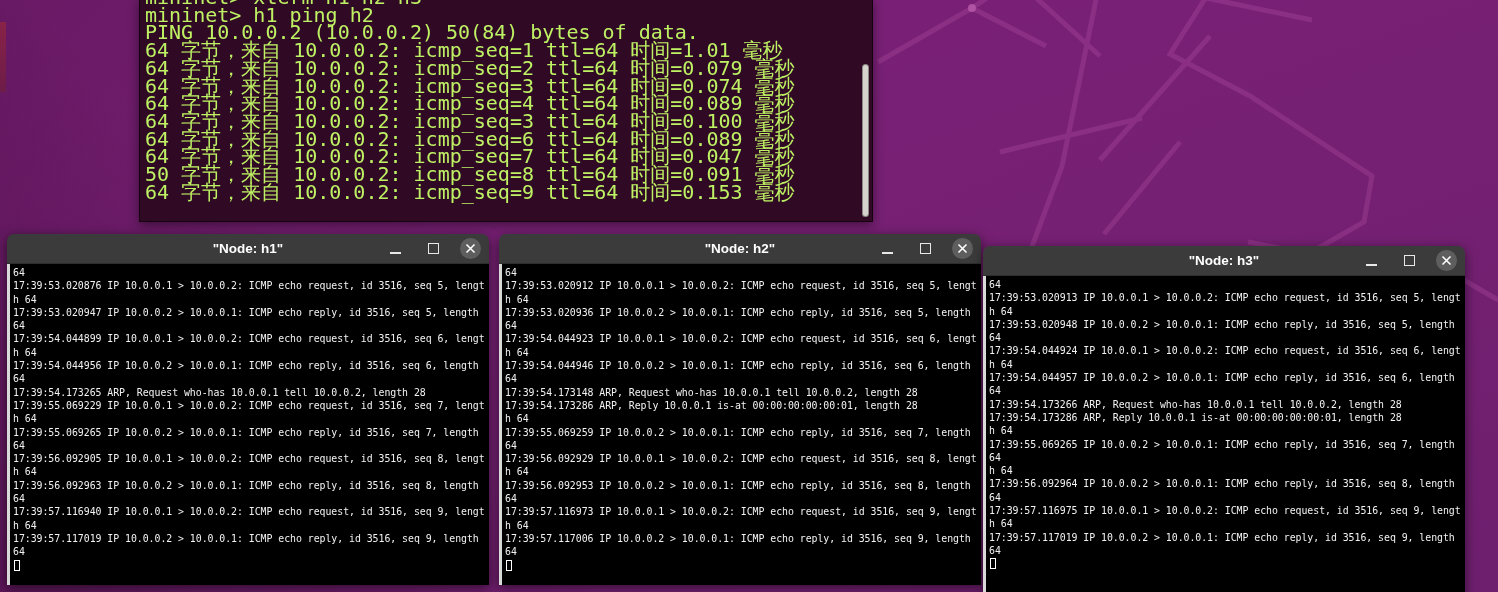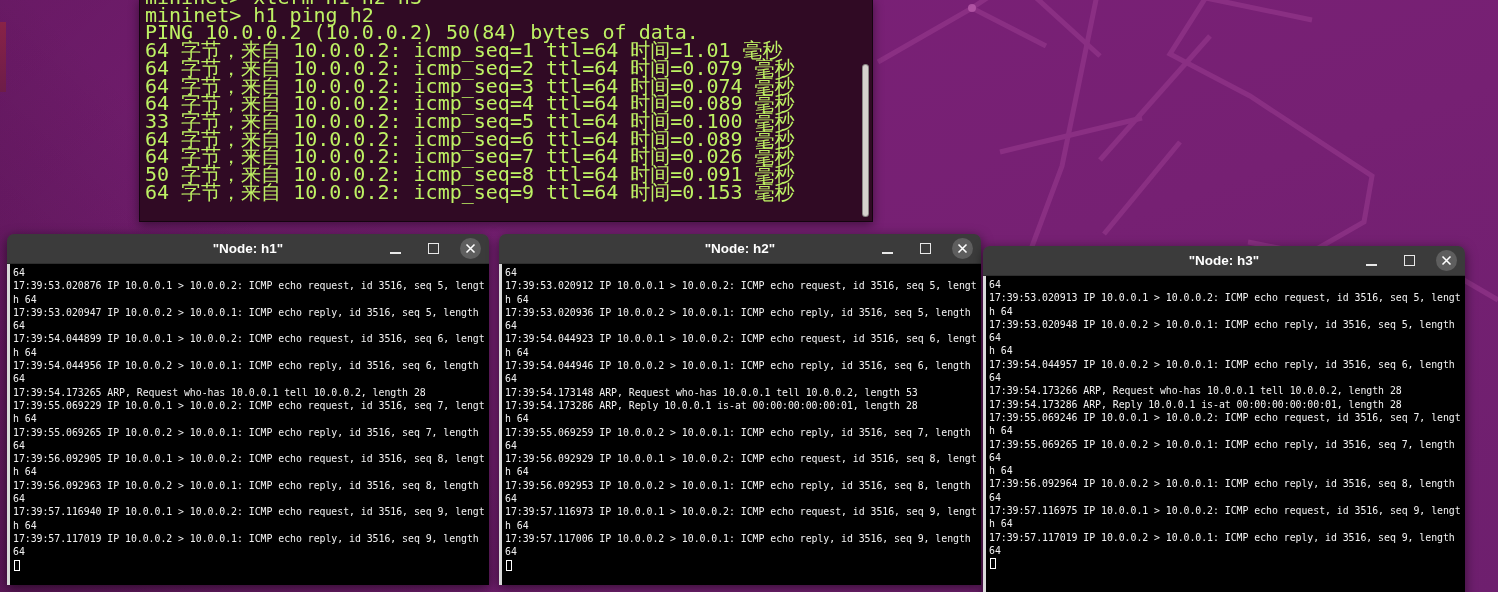--- a/index.html
+++ b/index.html
@@ -83,23 +83,23 @@
 
 <div class="cli-term">
   <div class="cli-lines">
       <div class="ln">mininet&gt; xterm h1 h2 h3</div>
       <div class="ln">mininet&gt; h1 ping h2</div>
       <div class="ln">PING 10.0.0.2 (10.0.0.2) 50(84) bytes of data.</div>
       <div class="ln">64 字节，来自 10.0.0.2: icmp_seq=1 ttl=64 时间=1.01 毫秒</div>
       <div class="ln">64 字节，来自 10.0.0.2: icmp_seq=2 ttl=64 时间=0.079 毫秒</div>
       <div class="ln">64 字节，来自 10.0.0.2: icmp_seq=3 ttl=64 时间=0.074 毫秒</div>
       <div class="ln">64 字节，来自 10.0.0.2: icmp_seq=4 ttl=64 时间=0.089 毫秒</div>
-      <div class="ln">33 字节，来自 10.0.0.2: icmp_seq=5 ttl=64 时间=0.100 毫秒</div>
+      <div class="ln">64 字节，来自 10.0.0.2: icmp_seq=3 ttl=64 时间=0.100 毫秒</div>
       <div class="ln">64 字节，来自 10.0.0.2: icmp_seq=6 ttl=64 时间=0.089 毫秒</div>
-      <div class="ln">64 字节，来自 10.0.0.2: icmp_seq=7 ttl=64 时间=0.026 毫秒</div>
+      <div class="ln">64 字节，来自 10.0.0.2: icmp_seq=7 ttl=64 时间=0.047 毫秒</div>
       <div class="ln">50 字节，来自 10.0.0.2: icmp_seq=8 ttl=64 时间=0.091 毫秒</div>
       <div class="ln">64 字节，来自 10.0.0.2: icmp_seq=9 ttl=64 时间=0.153 毫秒</div>
     </div>
   <div class="cli-scrollbar"></div>
 </div>
 
 <div class="xwin" style="left:7px; top:234px;">
   <div class="titlebar">
     <span class="title">"Node: h1"</span>
     <span class="wbtn">
@@ -162,21 +162,21 @@
     <div>
         <div class="ln">64</div>
         <div class="ln">17:39:53.020912 IP 10.0.0.1 &gt; 10.0.0.2: ICMP echo request, id 3516, seq 5, lengt</div>
         <div class="ln">h 64</div>
         <div class="ln">17:39:53.020936 IP 10.0.0.2 &gt; 10.0.0.1: ICMP echo reply, id 3516, seq 5, length</div>
         <div class="ln">64</div>
         <div class="ln">17:39:54.044923 IP 10.0.0.1 &gt; 10.0.0.2: ICMP echo request, id 3516, seq 6, lengt</div>
         <div class="ln">h 64</div>
         <div class="ln">17:39:54.044946 IP 10.0.0.2 &gt; 10.0.0.1: ICMP echo reply, id 3516, seq 6, length</div>
         <div class="ln">64</div>
-        <div class="ln">17:39:54.173148 ARP, Request who-has 10.0.0.1 tell 10.0.0.2, length 53</div>
+        <div class="ln">17:39:54.173148 ARP, Request who-has 10.0.0.1 tell 10.0.0.2, length 28</div>
         <div class="ln">17:39:54.173286 ARP, Reply 10.0.0.1 is-at 00:00:00:00:00:01, length 28</div>
         <div class="ln">h 64</div>
         <div class="ln">17:39:55.069259 IP 10.0.0.2 &gt; 10.0.0.1: ICMP echo reply, id 3516, seq 7, length</div>
         <div class="ln">64</div>
         <div class="ln">17:39:56.092929 IP 10.0.0.1 &gt; 10.0.0.2: ICMP echo request, id 3516, seq 8, lengt</div>
         <div class="ln">h 64</div>
         <div class="ln">17:39:56.092953 IP 10.0.0.2 &gt; 10.0.0.1: ICMP echo reply, id 3516, seq 8, length</div>
         <div class="ln">64</div>
         <div class="ln">17:39:57.116973 IP 10.0.0.1 &gt; 10.0.0.2: ICMP echo request, id 3516, seq 9, lengt</div>
         <div class="ln">h 64</div>
@@ -202,26 +202,26 @@
       </svg>
     </span>
   </div>
   <div class="xterm-content">
     <div>
         <div class="ln">64</div>
         <div class="ln">17:39:53.020913 IP 10.0.0.1 &gt; 10.0.0.2: ICMP echo request, id 3516, seq 5, lengt</div>
         <div class="ln">h 64</div>
         <div class="ln">17:39:53.020948 IP 10.0.0.2 &gt; 10.0.0.1: ICMP echo reply, id 3516, seq 5, length</div>
         <div class="ln">64</div>
+        <div class="ln">17:39:54.044924 IP 10.0.0.1 &gt; 10.0.0.2: ICMP echo request, id 3516, seq 6, lengt</div>
         <div class="ln">h 64</div>
         <div class="ln">17:39:54.044957 IP 10.0.0.2 &gt; 10.0.0.1: ICMP echo reply, id 3516, seq 6, length</div>
         <div class="ln">64</div>
         <div class="ln">17:39:54.173266 ARP, Request who-has 10.0.0.1 tell 10.0.0.2, length 28</div>
         <div class="ln">17:39:54.173286 ARP, Reply 10.0.0.1 is-at 00:00:00:00:00:01, length 28</div>
-        <div class="ln">17:39:55.069246 IP 10.0.0.1 &gt; 10.0.0.2: ICMP echo request, id 3516, seq 7, lengt</div>
         <div class="ln">h 64</div>
         <div class="ln">17:39:55.069265 IP 10.0.0.2 &gt; 10.0.0.1: ICMP echo reply, id 3516, seq 7, length</div>
         <div class="ln">64</div>
         <div class="ln">h 64</div>
         <div class="ln">17:39:56.092964 IP 10.0.0.2 &gt; 10.0.0.1: ICMP echo reply, id 3516, seq 8, length</div>
         <div class="ln">64</div>
         <div class="ln">17:39:57.116975 IP 10.0.0.1 &gt; 10.0.0.2: ICMP echo request, id 3516, seq 9, lengt</div>
         <div class="ln">h 64</div>
         <div class="ln">17:39:57.117019 IP 10.0.0.2 &gt; 10.0.0.1: ICMP echo reply, id 3516, seq 9, length</div>
         <div class="ln">64</div>

